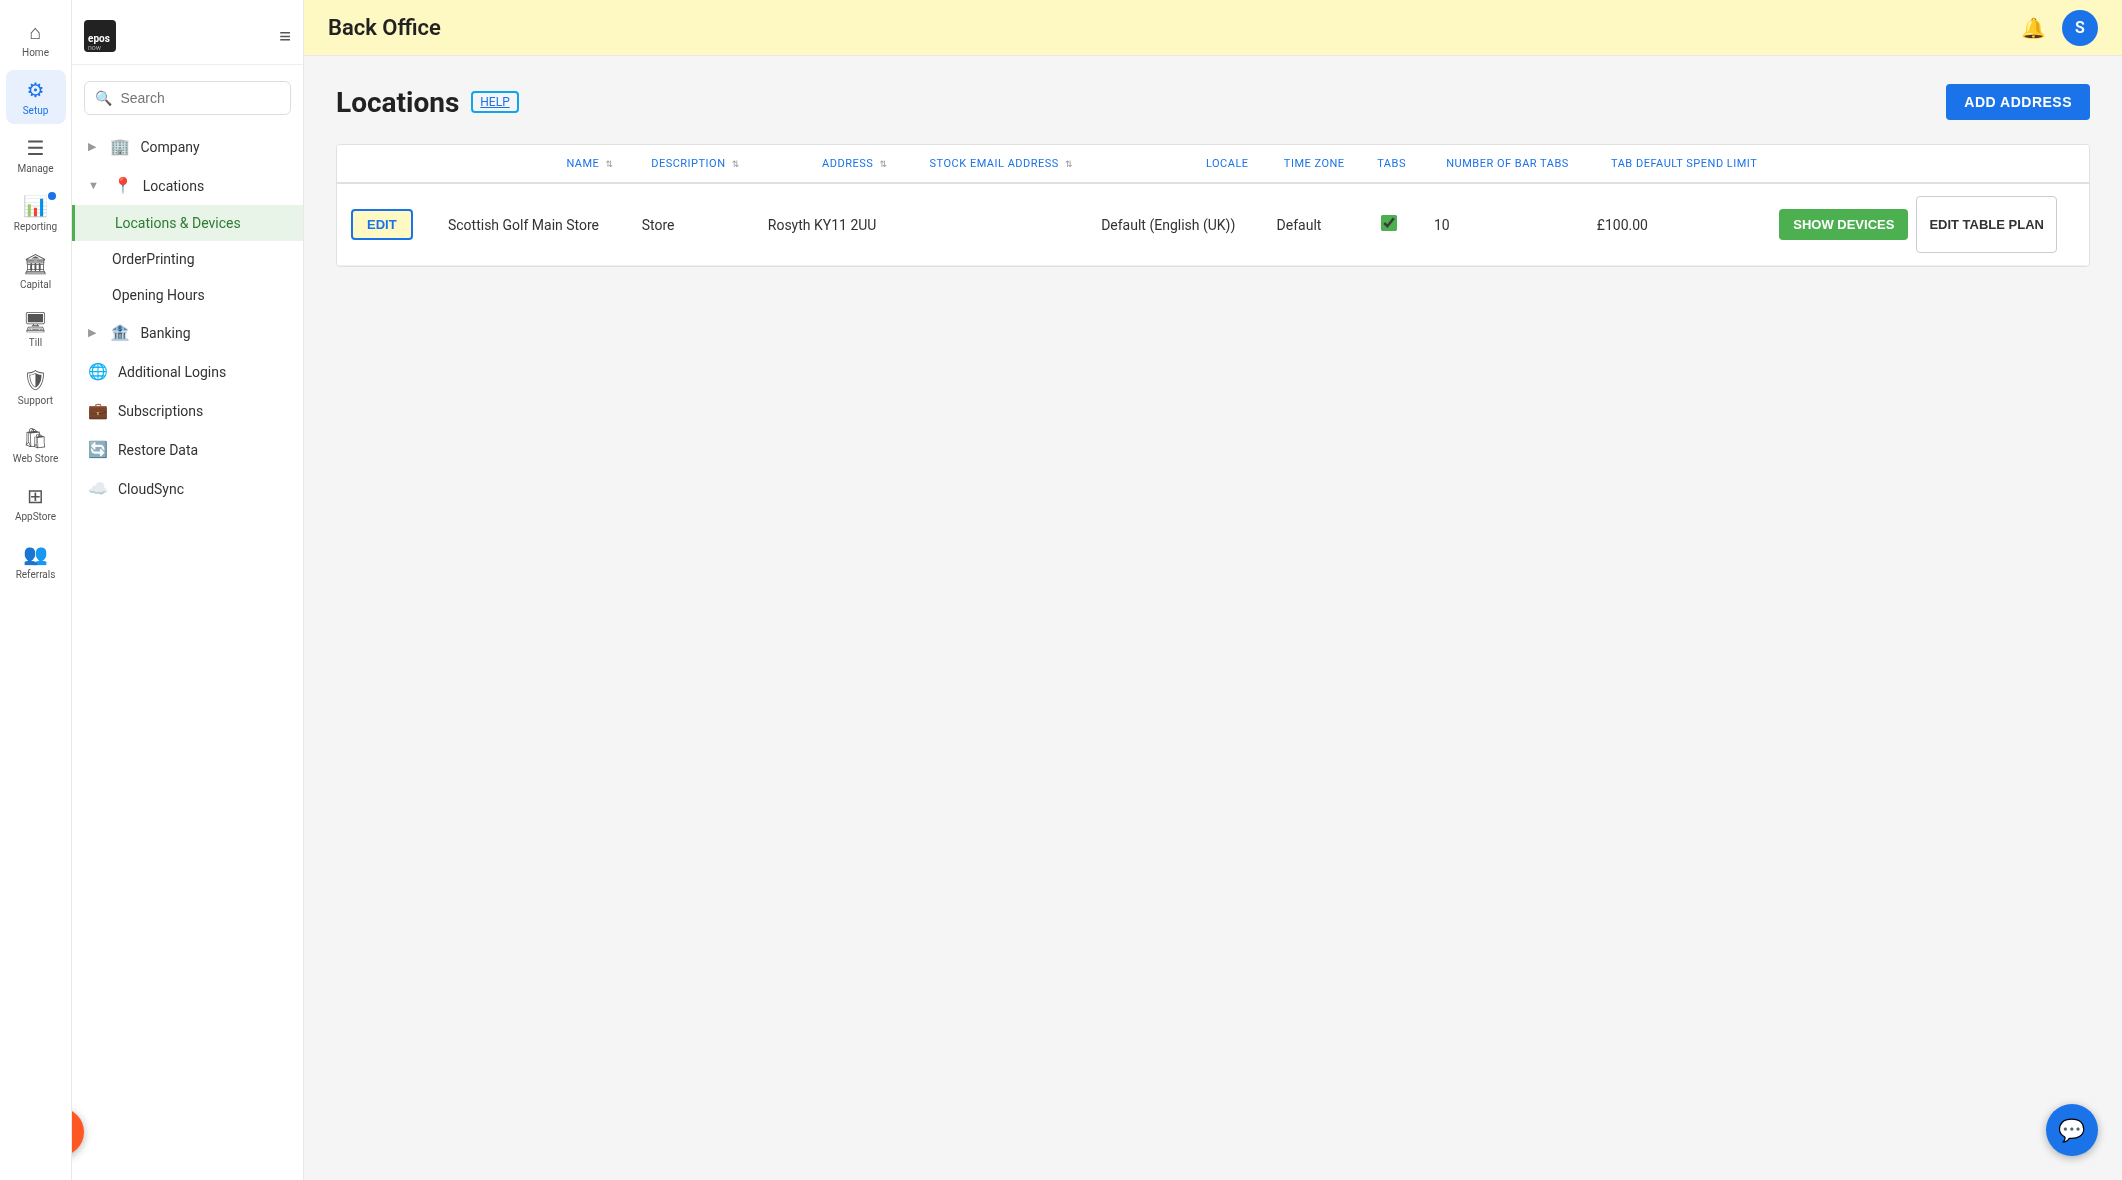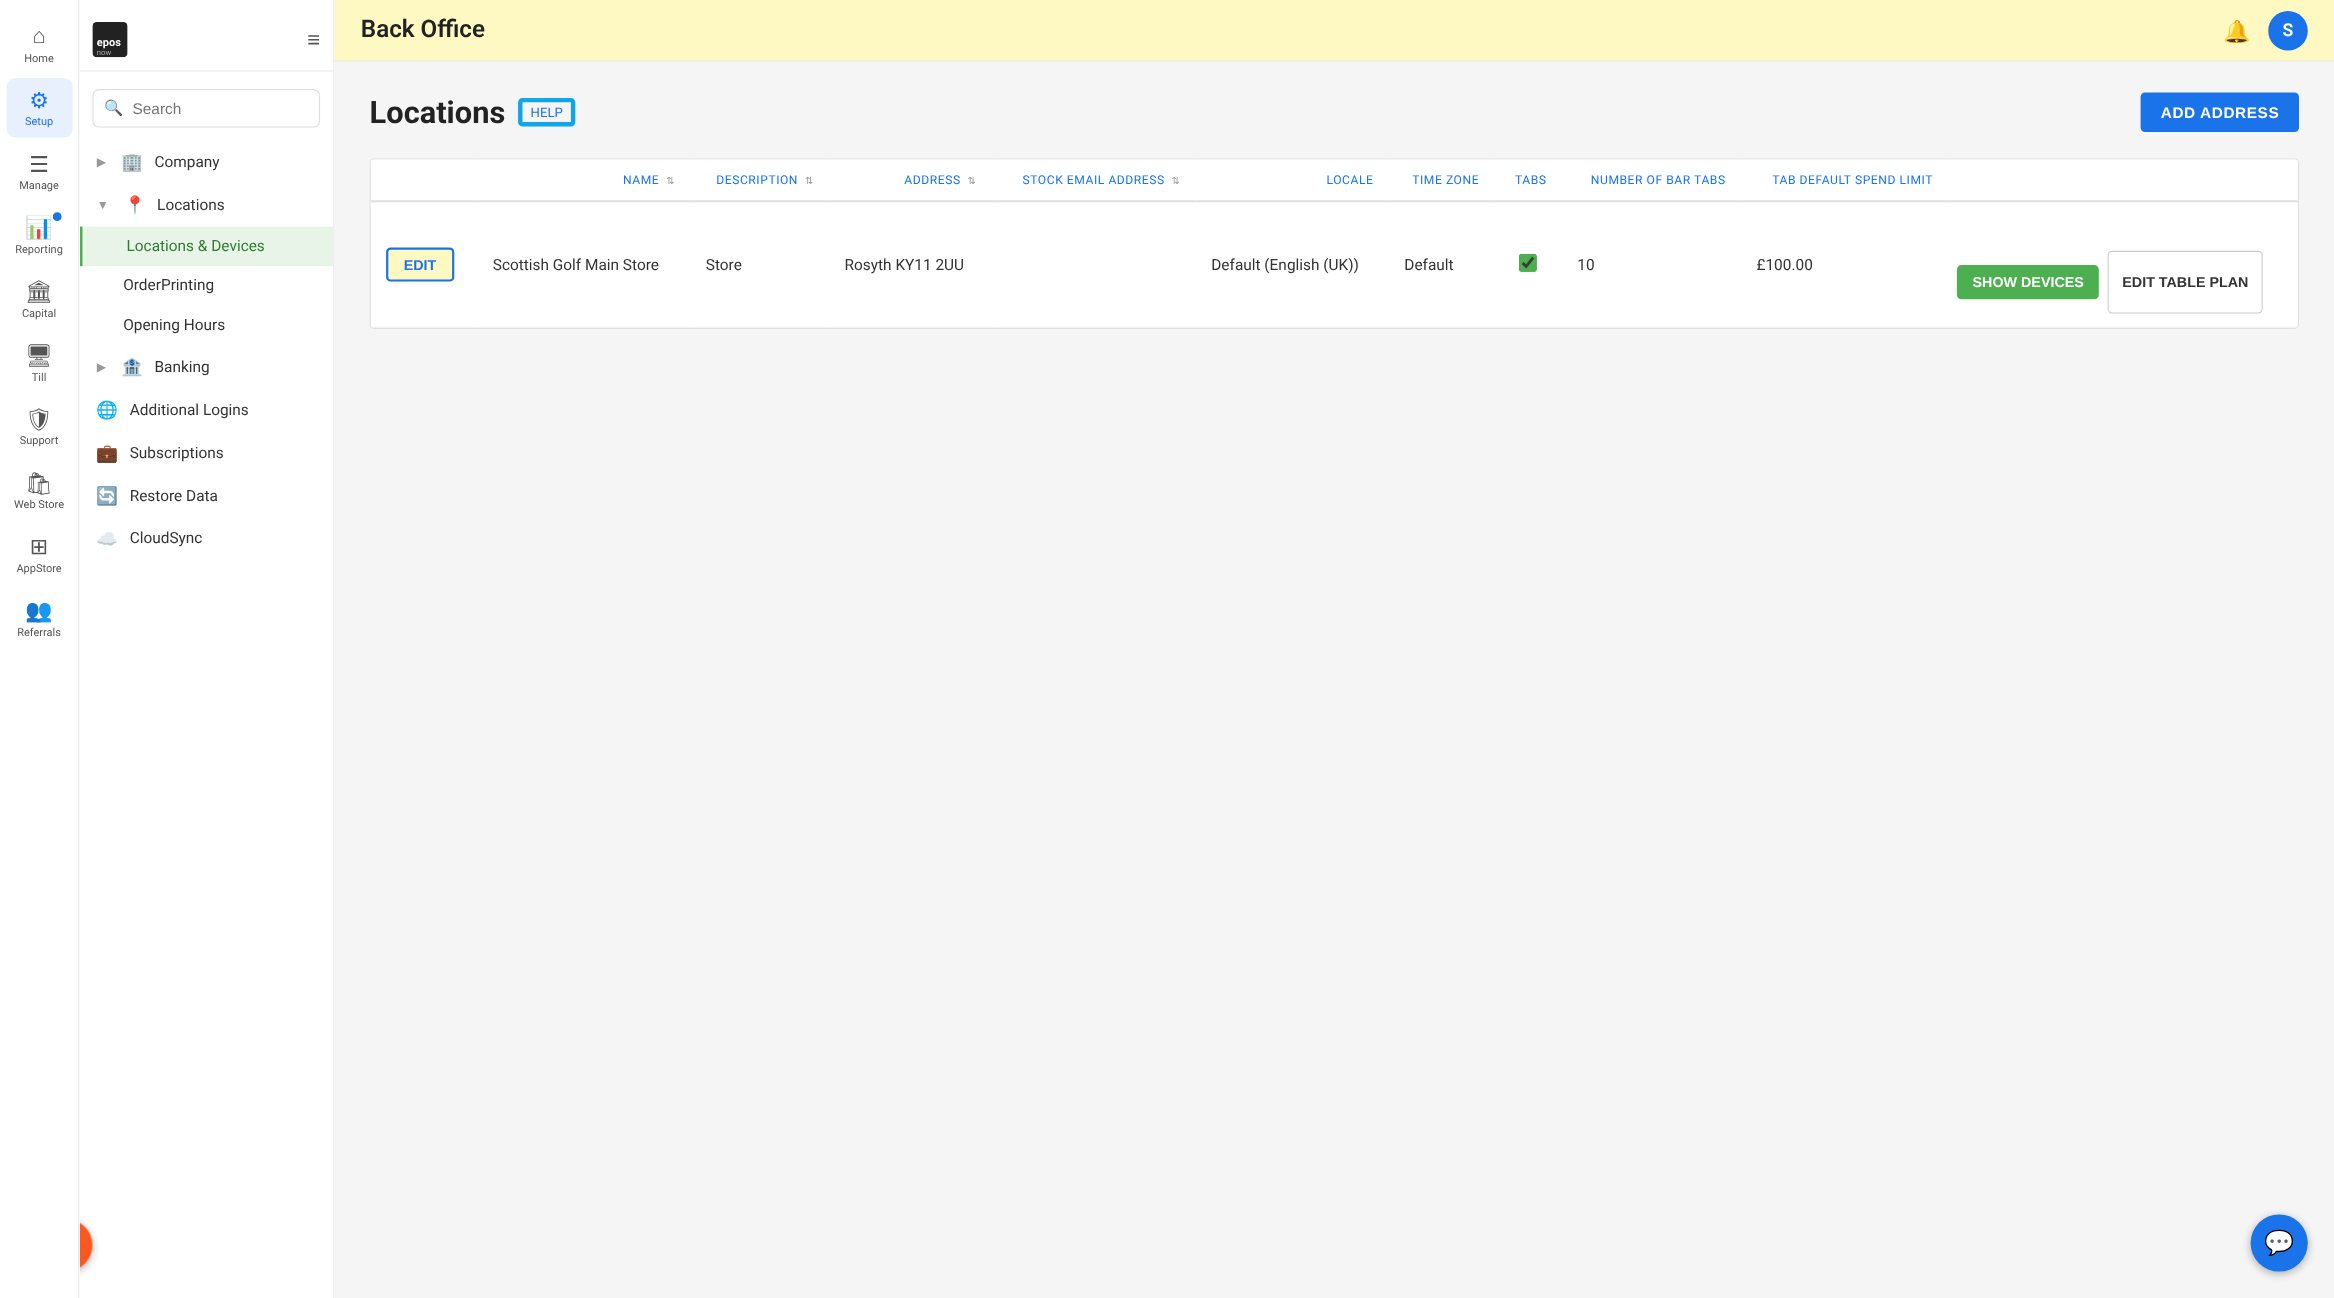--- a/index.html
+++ b/index.html
@@ -108,21 +108,21 @@
       align-items: center;
       justify-content: space-between;
       margin-bottom: 24px;
     }
     .page-title-row {
       display: flex;
       align-items: center;
       gap: 12px;
     }
     .page-title { font-size: 28px; font-weight: 700; color: #222; }
-    .help-link { font-size: 12px; color: #1a73e8; text-transform: uppercase; border: 4px solid #0ea5e9; border-radius: 4px; padding: 2px 7px; cursor: pointer; }
+    .help-link { font-size: 12px; color: #1a73e8; text-transform: uppercase; border: 2px solid #0ea5e9; border-radius: 4px; padding: 2px 7px; cursor: pointer; text-decoration: underline; }
     .add-btn {
       background: #1a73e8;
       color: #fff;
       border: none;
       border-radius: 4px;
       padding: 10px 18px;
       font-size: 14px;
       font-weight: 600;
       cursor: pointer;
       letter-spacing: 0.5px;
@@ -416,21 +416,21 @@
             <td>Store</td>
             <td>Rosyth KY11 2UU</td>
             <td></td>
             <td>Default (English (UK))</td>
             <td>Default</td>
             <td class="checkbox-cell">
               <input type="checkbox" class="checkbox" checked="" style="">
             </td>
             <td>10</td>
             <td>£100.00</td>
-            <td style="display:flex; gap:8px; align-items:center; padding:12px 8px;margin-top:32px;">
+            <td style="display:flex; gap:8px; align-items:center; padding:12px 8px;">
               <button class="show-devices-btn">SHOW DEVICES</button>
               <button class="edit-table-btn">EDIT TABLE PLAN</button>
             </td>
           </tr>
         </tbody>
       </table>
     </div>
   </div>
 </div>
 

